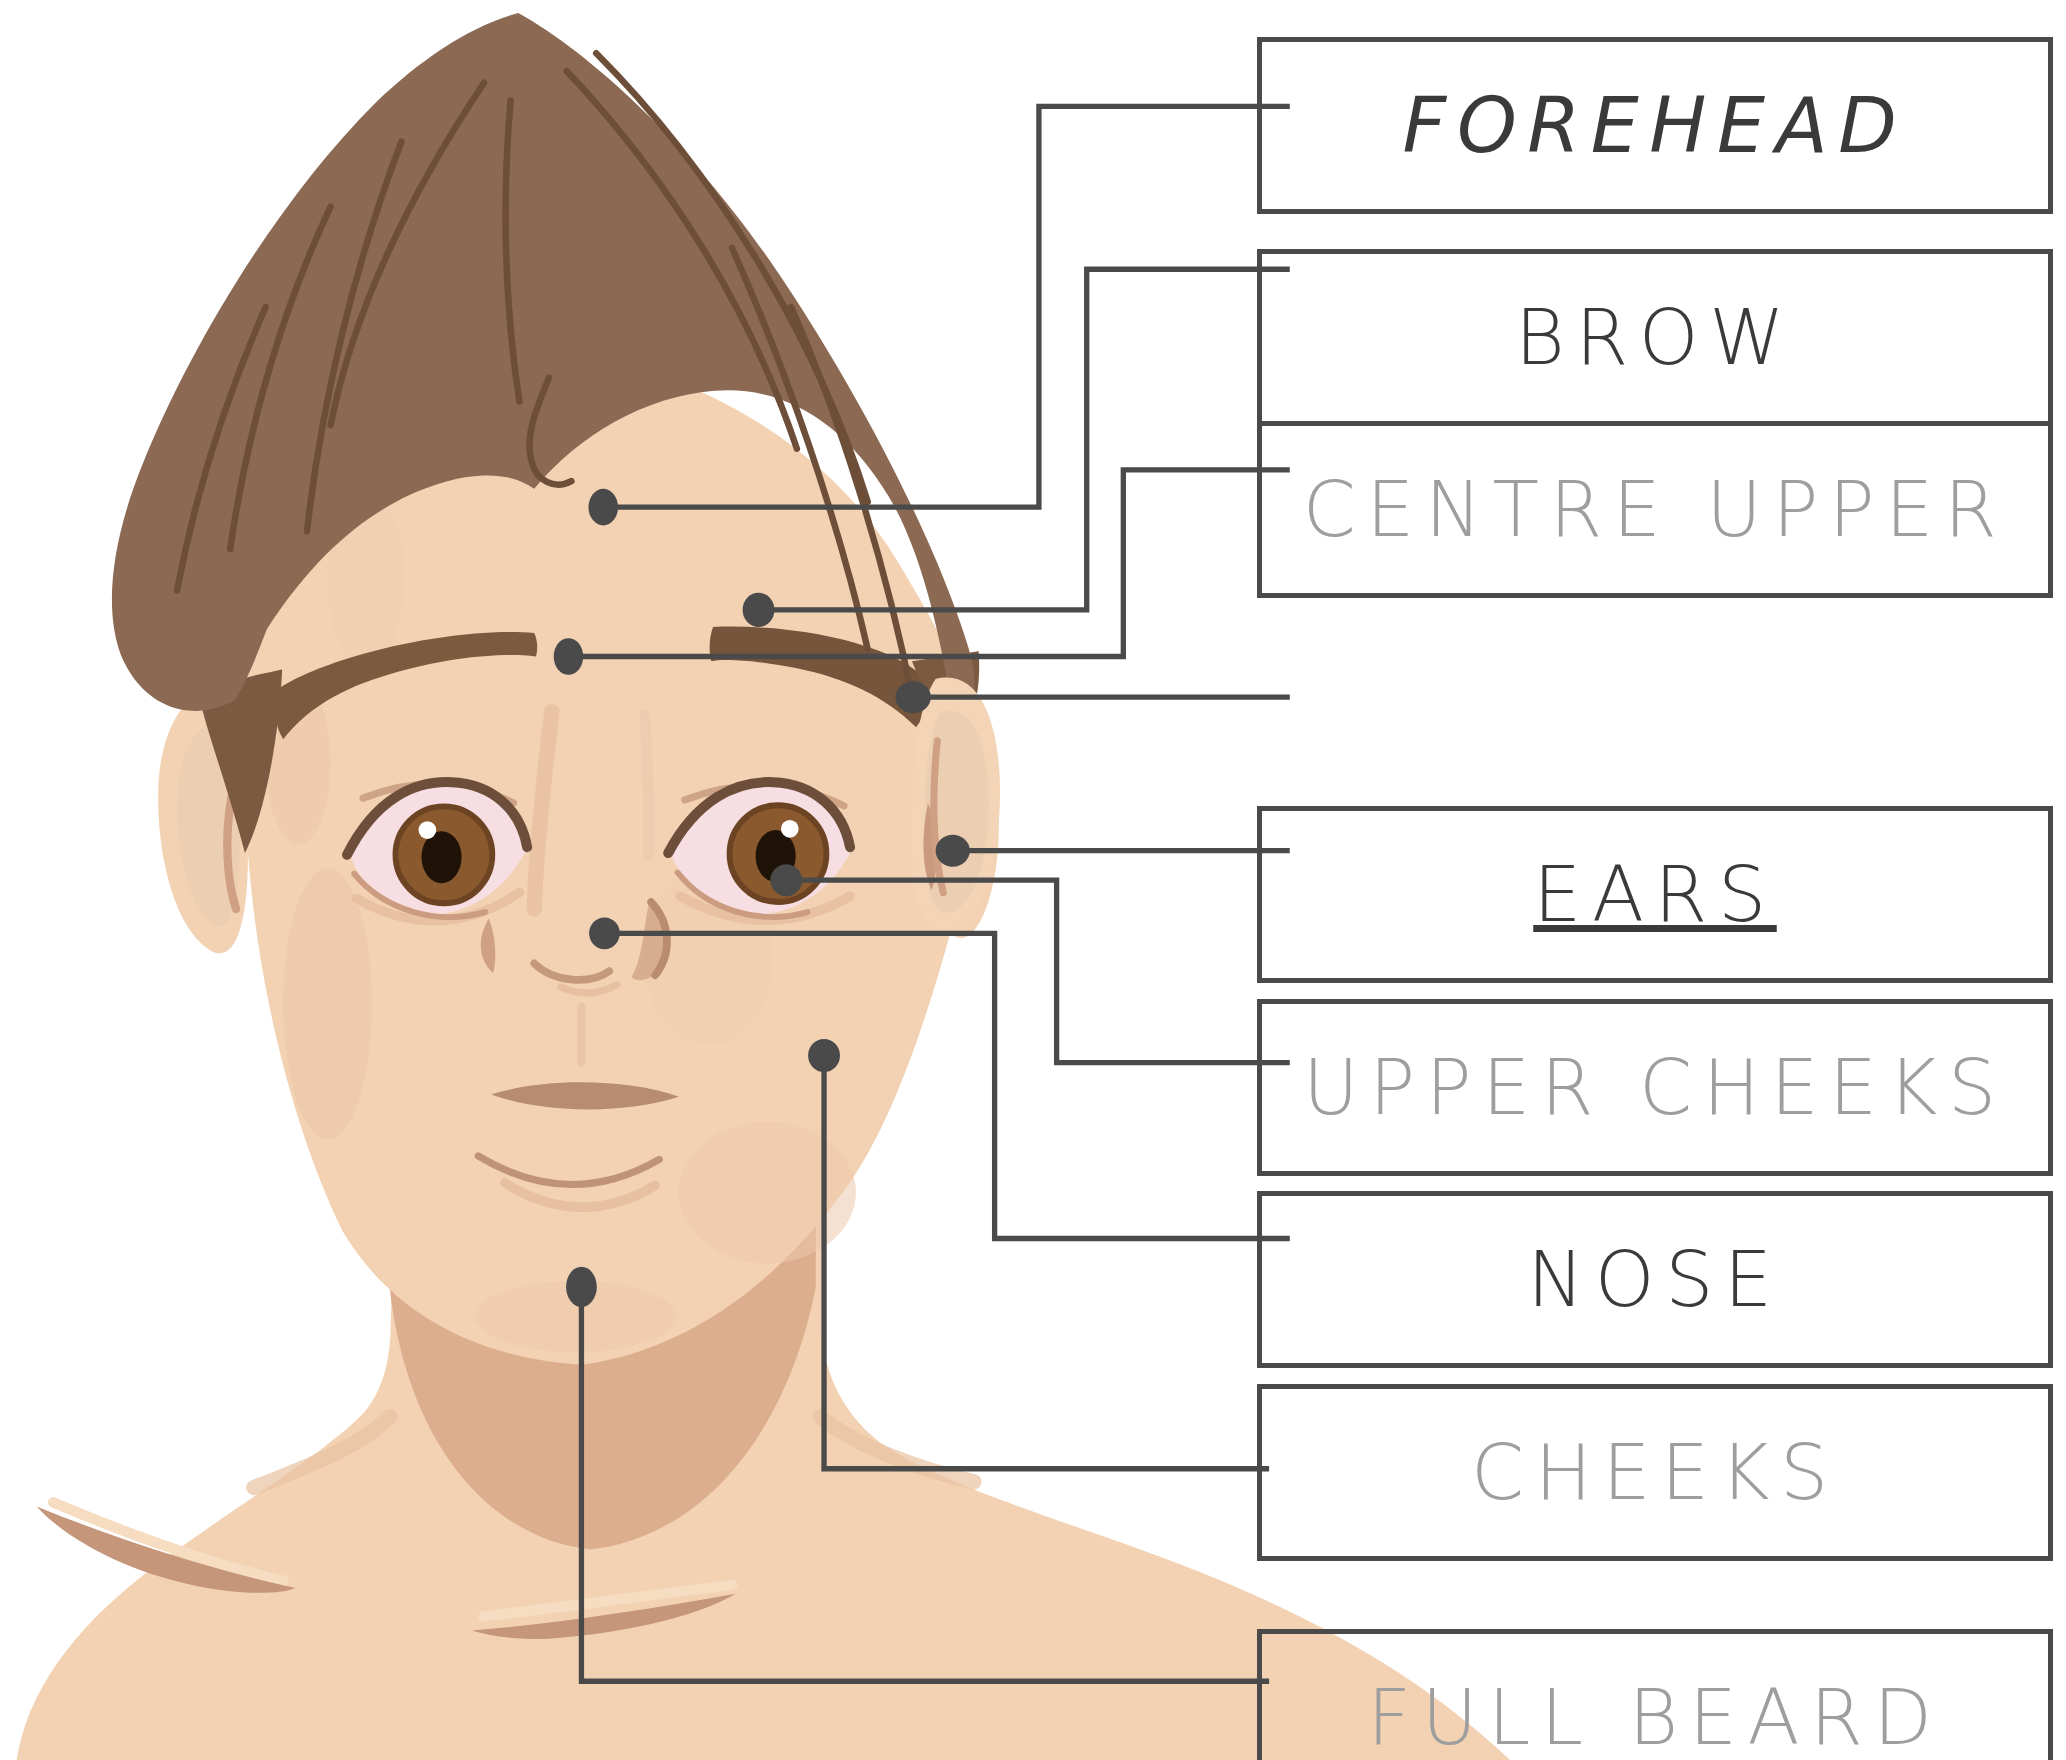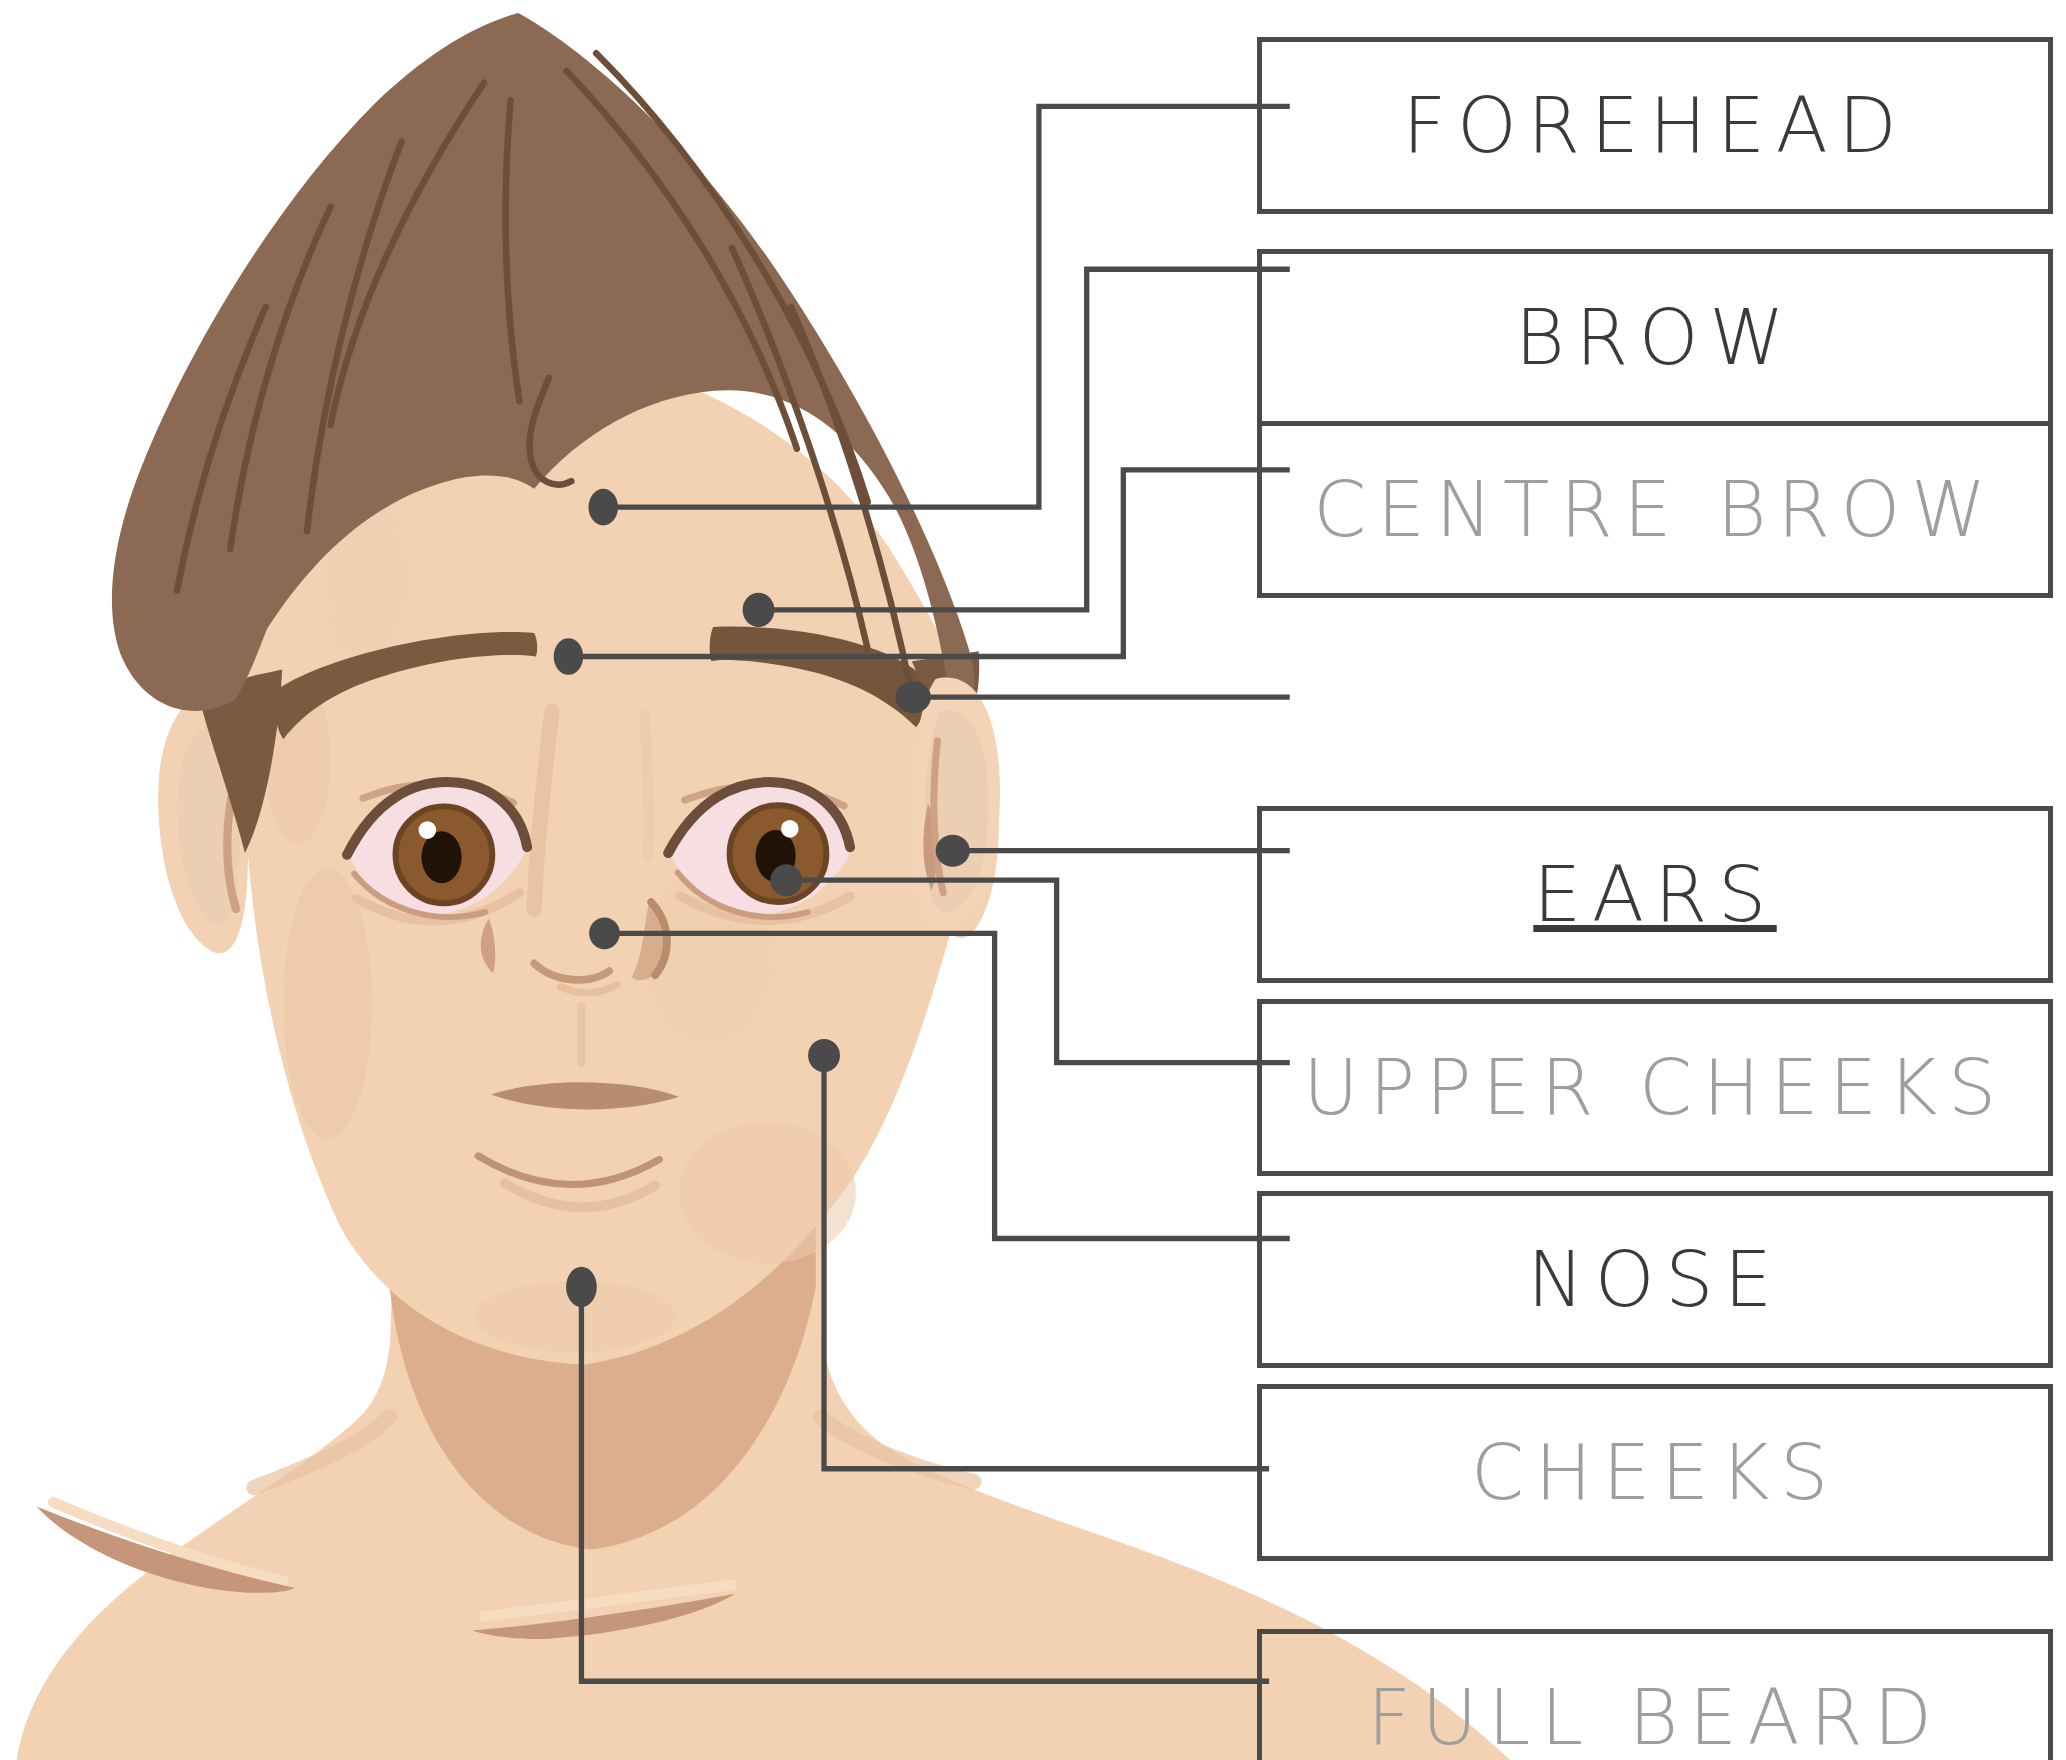--- a/index.html
+++ b/index.html
@@ -204,28 +204,28 @@
       <ellipse cx="963" cy="1112" rx="25" ry="31"></ellipse>
       <ellipse cx="1547" cy="1181" rx="30" ry="27"></ellipse>
       <ellipse cx="1614" cy="1441" rx="29" ry="27"></ellipse>
       <ellipse cx="1332" cy="1491" rx="27" ry="27"></ellipse>
       <ellipse cx="1024" cy="1581" rx="26" ry="27"></ellipse>
       <ellipse cx="1396" cy="1788" rx="27" ry="28"></ellipse>
       <ellipse cx="985" cy="2180" rx="26" ry="34"></ellipse>
     </g>
   </svg>
 
-  <div class="label-box" style="top: 37px; color: rgb(58, 58, 58);">
+  <div class="label-box" style="top: 37px; color: rgb(58, 58, 58); font-style: italic;">
       <span class="label-text">FOREHEAD</span>
     </div>
   <div class="label-box" style="top: 229px; color: rgb(58, 58, 58); margin-top: 20px;">
       <span class="label-text">BROW</span>
     </div>
   <div class="label-box" style="top: 421px; color: rgb(158, 158, 158);">
-      <span class="label-text">CENTRE BROW</span>
+      <span class="label-text">CENTRE UPPER</span>
     </div>
   <div class="label-box" style="top: 806px; color: rgb(58, 58, 58); text-decoration: underline;">
       <span class="label-text">EARS</span>
     </div>
   <div class="label-box" style="top: 999px; color: rgb(158, 158, 158);">
       <span class="label-text">UPPER CHEEKS</span>
     </div>
   <div class="label-box" style="top: 1191px; color: rgb(58, 58, 58); align-items: center;">
       <span class="label-text">NOSE</span>
     </div>

